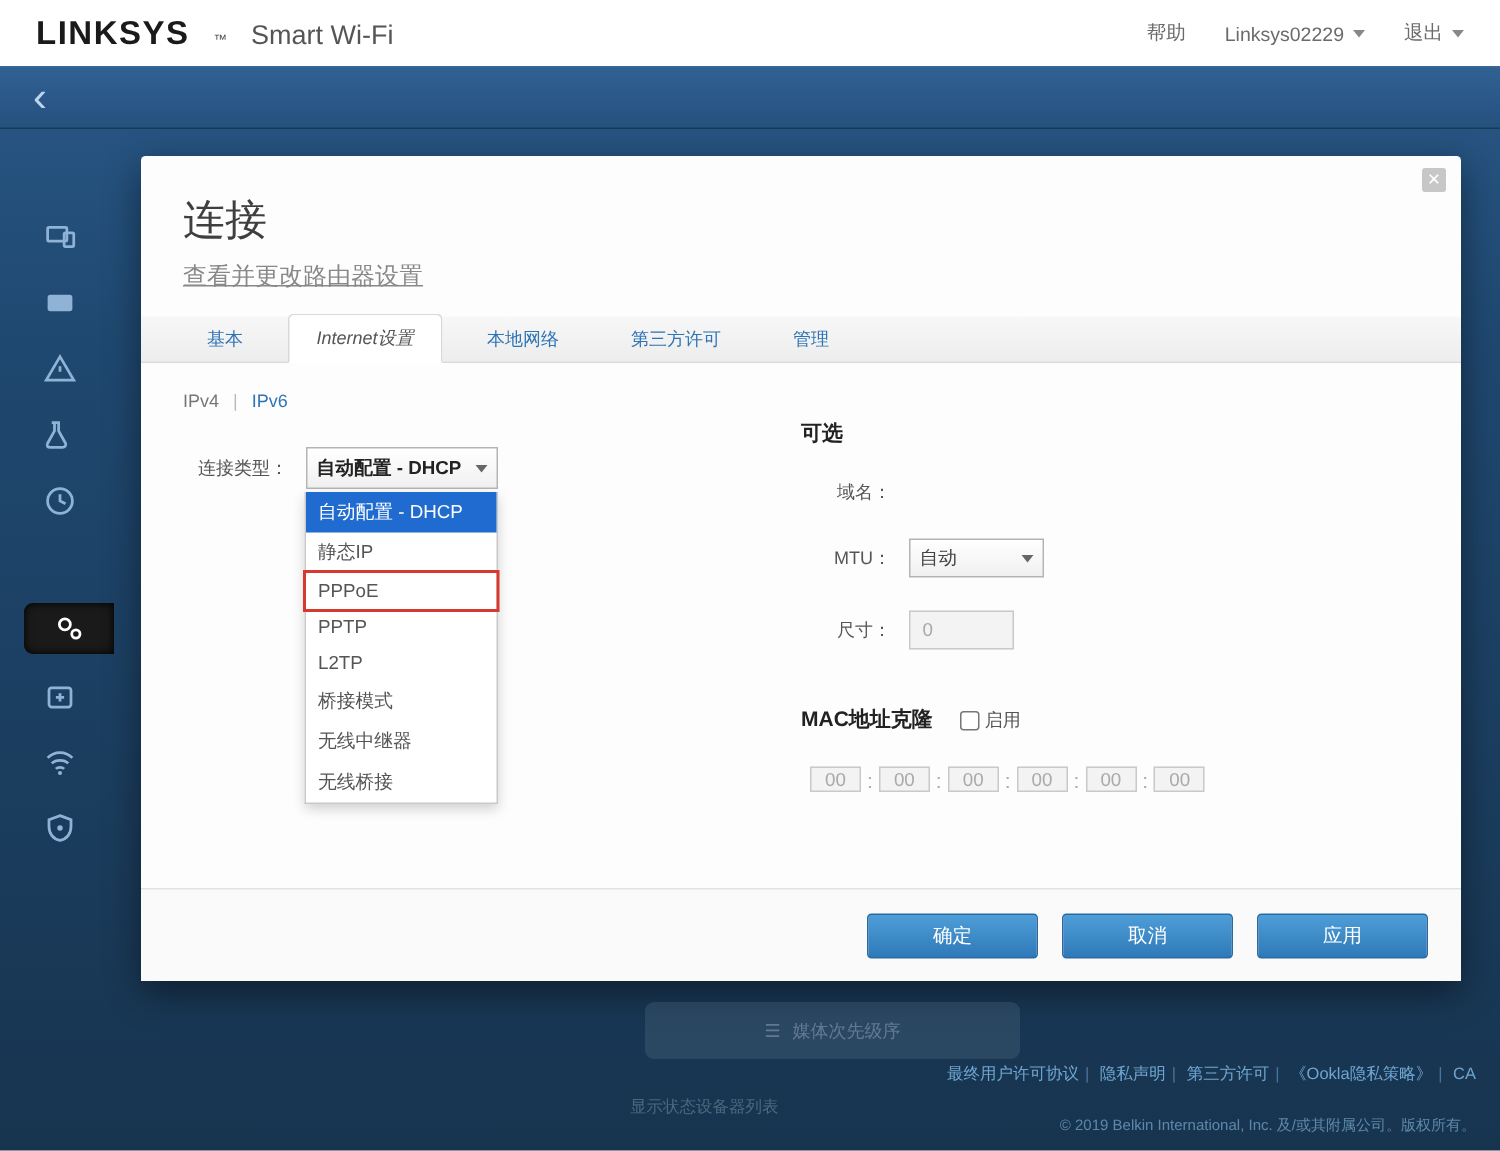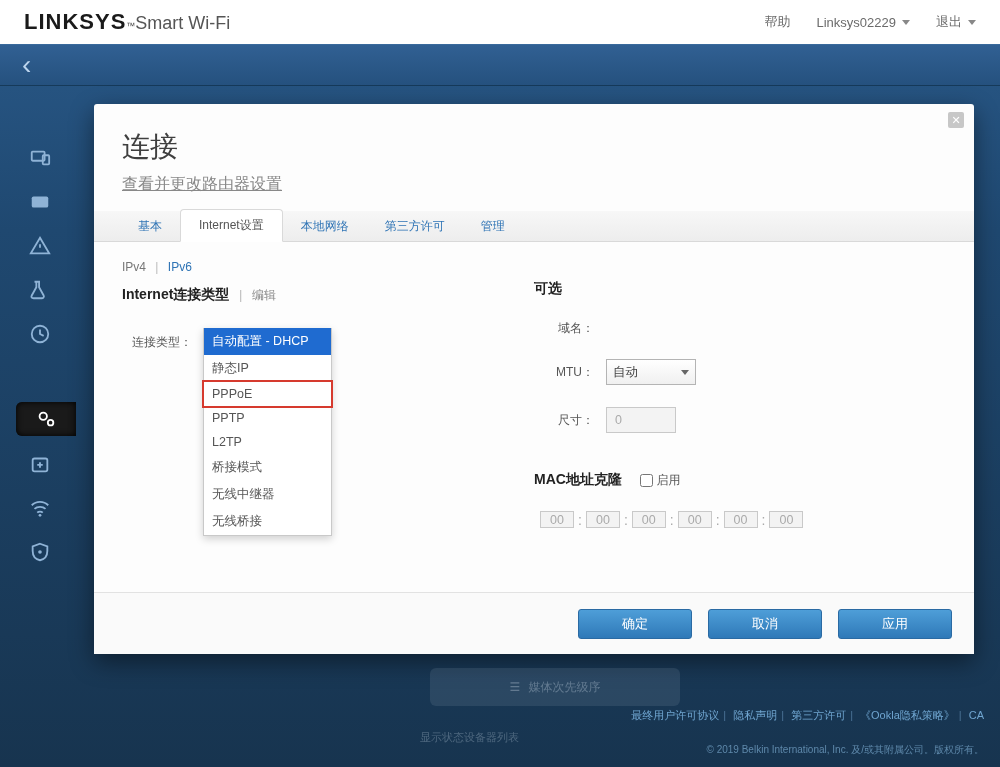--- a/index.html
+++ b/index.html
@@ -7,21 +7,21 @@
     width: 1000px; height: 767px;
     background: linear-gradient(to bottom, #2a5a8a 0%, #1f4870 30%, #17344f 100%);
     font-family: Arial, "Microsoft YaHei", sans-serif;
     font-size: 13px; color: #444; overflow: hidden; position: relative;
   }
 
   .top-bar {
     height: 44px; background: #fff;
     display: flex; align-items: center; padding: 0 24px;
   }
-  .logo { display: flex; align-items: baseline; gap: 0; }
+  .logo { display: flex; align-items: baseline; gap: 16px; }
   .logo-mark { font-weight: 900; font-size: 22px; letter-spacing: 1px; color:#1a1a1a; }
   .logo-tm { font-size: 9px; vertical-align: super; }
   .logo-sub { font-size: 18px; color:#555; font-weight:300; }
   .top-spacer { flex:1; }
   .top-link { color:#6b6b6b; font-size:13px; margin-left:26px; cursor:pointer; display:flex; align-items:center; gap:6px;}
   .caret { width:0;height:0;border-left:4px solid transparent;border-right:4px solid transparent;border-top:5px solid #888; }
 
   .sub-nav {
     height: 42px; display:flex; align-items:center; padding-left:22px;
     background: linear-gradient(to bottom,#316093,#25517e);
@@ -58,28 +58,28 @@
     text-align:center; border-radius:2px; cursor:pointer;
   }
   .modal-header { padding:24px 28px 16px; }
   .modal-title { font-size:28px; color:#3f3f3f; font-weight:400; }
   .modal-subtitle { font-size:16px; color:#888; margin-top:8px;text-decoration:underline; }
 
   .tabs-wrap {
     padding:0 10px; border-bottom:1px solid #d9d9d9;
     background:linear-gradient(#f7f7f7,#ededed);
   }
-  .tabs { display:flex; height:30px; align-items:flex-end; gap:0; padding-left:16px;}
+  .tabs { display:flex; height:30px; align-items:flex-end; gap:12px; padding-left:16px;}
   .tab {
     padding:7px 18px; font-size:12px; color:#2f74b5; cursor:pointer;
     border-top-left-radius:4px; border-top-right-radius:4px;
     position:relative; top:1px;
   }
   .tab.active {
-    background:#fff; color:#555; border:1px solid #d9d9d9; border-bottom:1px solid #fff;
+    background:#fff; color:#555; border:1px solid #d9d9d9; border-bottom:1px solid #fff;font-style:italic;
   }
 
   .modal-body { flex:1; padding:18px 28px; display:flex; position:relative; }
   .col { flex:1; }
   .ipvs { font-size:12px; margin-bottom:12px; }
   .ipvs .cur { color:#777; }
   .ipvs .sep { color:#bbb; margin:0 6px; }
   .ipvs .link { color:#2f74b5; cursor:pointer; }
   .section-h { font-size:14px; color:#222; font-weight:bold; display:inline-block; }
   .edit-sep { color:#bbb; margin:0 6px; }
@@ -261,25 +261,20 @@
     </div>
   </div>
 
   <div class="modal-body">
     <div class="col" style="position:relative;">
       <div class="ipvs">
         <span class="cur">IPv4</span>
         <span class="sep">|</span>
         <span class="link">IPv6</span>
       </div>
-      <div>
-        <span class="section-h">Internet连接类型</span>
-        <span class="edit-sep">|</span>
-        <span class="edit-link">编辑</span>
-      </div>
       <div class="form-row">
         <span class="form-label">连接类型：</span>
         <div class="select-box">
           <span>自动配置 - DHCP</span>
             <span class="tri"></span>
         </div>
       </div>
       <div class="dropdown">
         <div class="dd-item sel">自动配置 - DHCP</div>
         <div class="dd-item">静态IP</div>

